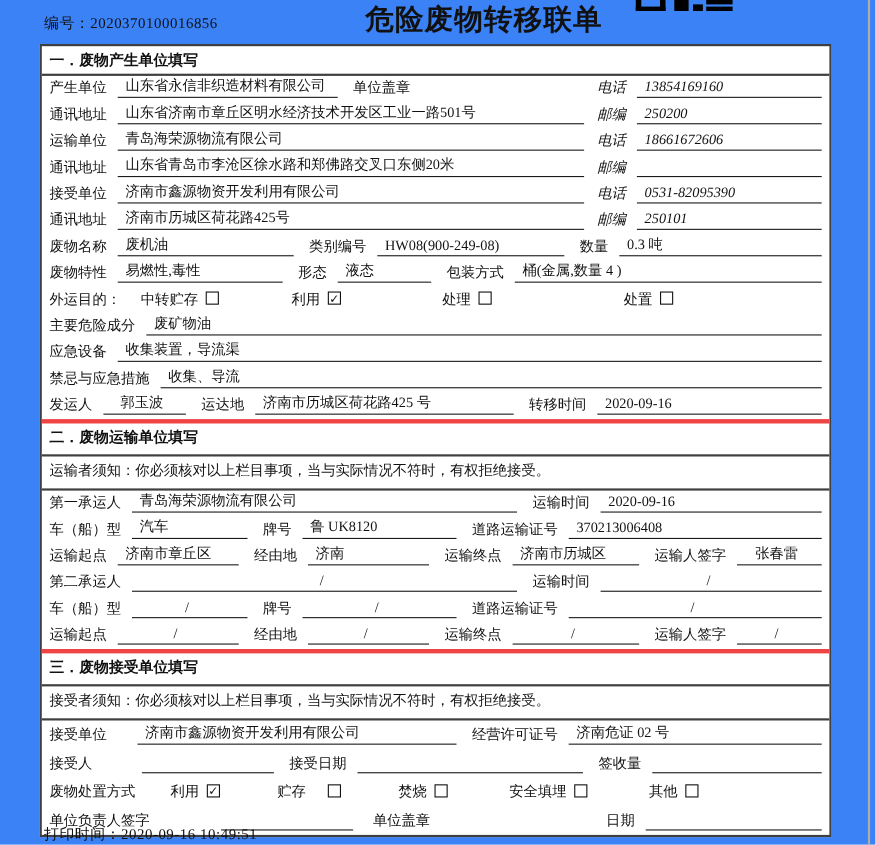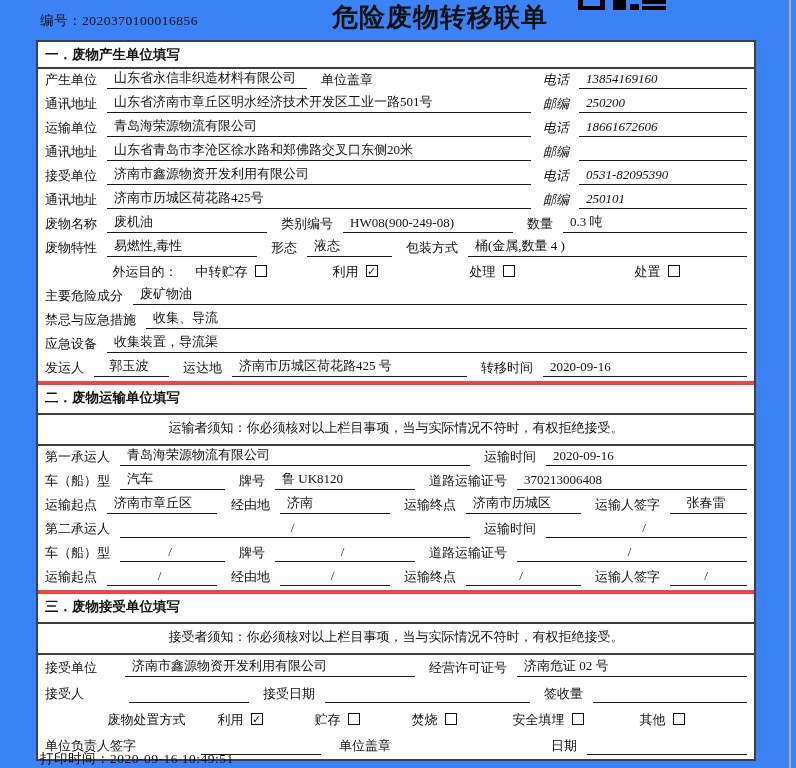--- a/index.html
+++ b/index.html
@@ -18,21 +18,21 @@
   .page-divider { position:absolute; left:789px; top:0; width:2px; height:768px; background:#adadad; }
 
   
   .form-box { position:absolute; left:36px; top:40px; width:720px; border:2px solid #3f3f3f; background:#fff; }
 
   .sec-title { font-size:13.5px; font-weight:bold; padding:4px 6px 2px 7px;
     border-bottom:2px solid #3f3f3f; height:27px; }
   .sec-title.bt { border-top:4px solid #ef4444; height:34px; }
 
   .row { display:flex; align-items:flex-end; height:24px; padding:0 7px 4px 7px;
-    font-size:13px; white-space:nowrap;justify-content:center; }
+    font-size:13px; white-space:nowrap; }
   .row-l { height:26px; }
   .notice { height:31px; align-items:center; padding-bottom:3px; border-bottom:2px solid #3f3f3f; }
 
   .lbl { flex:none; margin-right:10px; }
   .lbl.ml { margin-left:14px; }
   .val { border-bottom:1.5px solid #1a1a1a; padding:0 5px 1px 7px; min-height:17px; flex:none; }
   .fill { flex:1 1 auto; }
   .spacer { flex:1 1 auto; }
   .ctr { text-align:center; padding-left:0; }
 
@@ -166,27 +166,27 @@
           <span class="cb"></span>
         </span>
     </div>
 
     <div class="row">
       <span class="lbl">主要危险成分</span>
       <span class="val fill">废矿物油</span>
     </div>
 
     <div class="row">
+      <span class="lbl">应急设备</span>
+      <span class="val fill">收集装置，导流渠</span>
+    </div>
+
+    <div class="row">
       <span class="lbl">禁忌与应急措施</span>
       <span class="val fill">收集、导流</span>
-    </div>
-
-    <div class="row">
-      <span class="lbl">应急设备</span>
-      <span class="val fill">收集装置，导流渠</span>
     </div>
 
     <div class="row">
       <span class="lbl">发运人</span>
       <span class="val w75 ctr">郭玉波</span>
       <span class="lbl ml">运达地</span>
       <span class="val w235">济南市历城区荷花路425 号</span>
       <span class="lbl ml">转移时间</span>
       <span class="val fill">2020-09-16</span>
     </div>
@@ -272,21 +272,21 @@
       <span class="lbl ml">签收量</span>
       <span class="val fill"></span>
     </div>
 
     <div class="row row-l">
       <span class="lbl">废物处置方式</span>
       <span class="opt" style="margin-left:22px;">
           <span>利用</span>
           <span class="cb">✓</span>
         </span>
-      <span class="opt" style="margin-left:52px;">
+      <span class="opt" style="margin-left:52px;gap:13px;">
           <span>贮存</span>
           <span class="cb"></span>
         </span>
       <span class="opt" style="margin-left:52px;">
           <span>焚烧</span>
           <span class="cb"></span>
         </span>
       <span class="opt" style="margin-left:56px;">
           <span>安全填埋</span>
           <span class="cb"></span>

